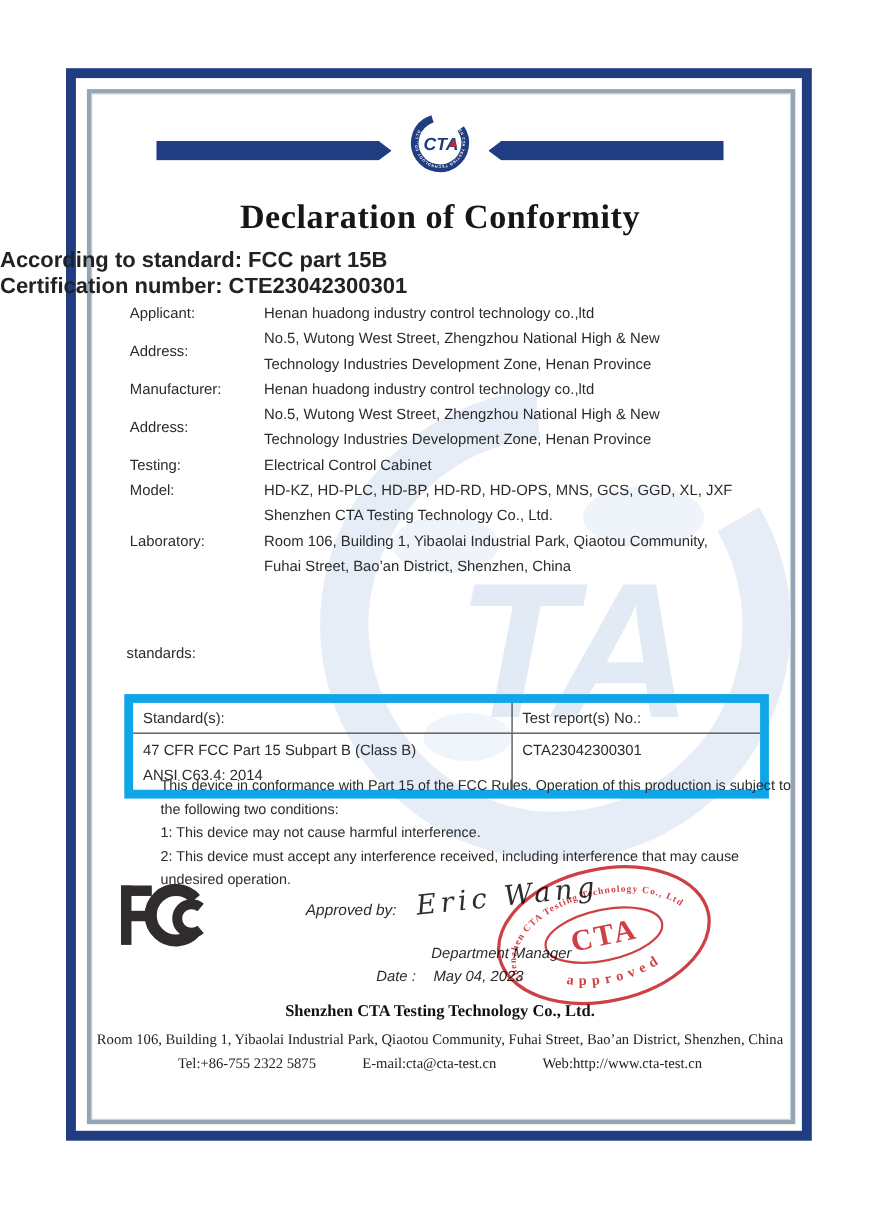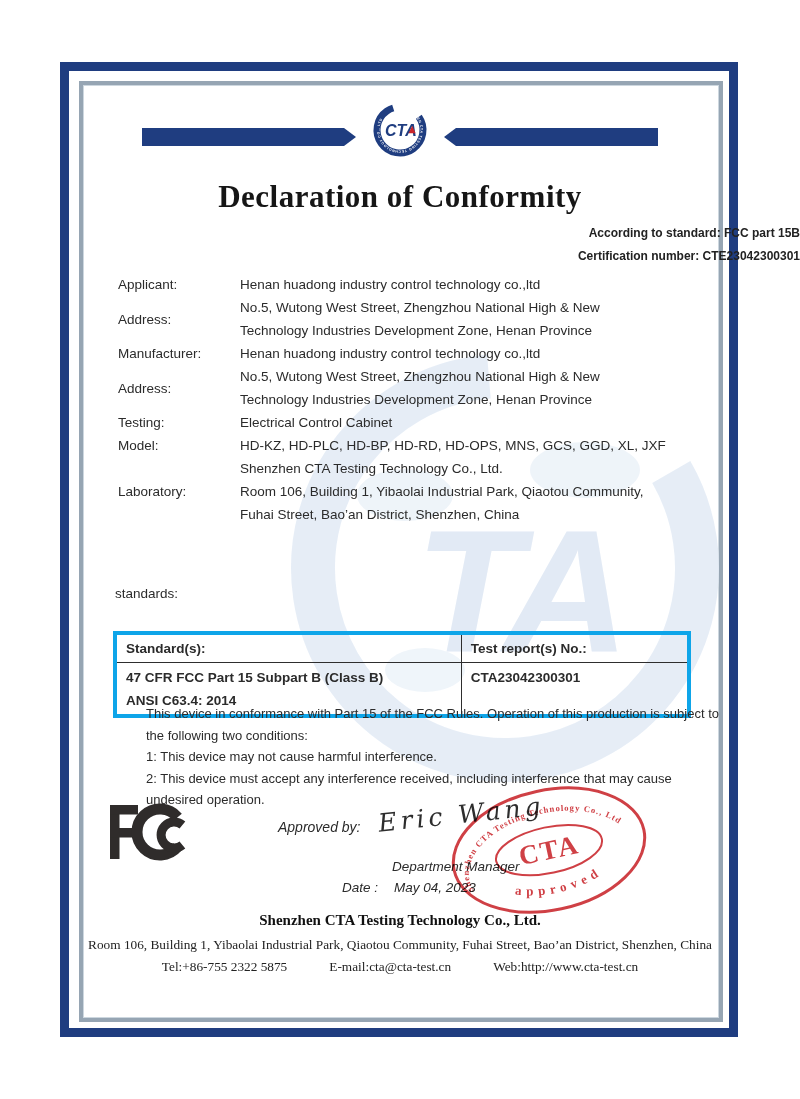--- a/index.html
+++ b/index.html
@@ -13,36 +13,36 @@
   .watermark{position:absolute;left:255px;top:330px;z-index:1;opacity:.9;}
 
   
   .banner{position:absolute;top:128px;height:18px;background:#1f3d80;}
   .banner.left{left:142px;width:214px;clip-path:polygon(0 0,calc(100% - 12px) 0,100% 50%,calc(100% - 12px) 100%,0 100%);}
   .banner.right{left:444px;width:214px;clip-path:polygon(12px 0,100% 0,100% 100%,12px 100%,0 50%);}
   .header-logo{position:absolute;left:370px;top:100px;width:60px;height:60px;}
 
   .title{position:absolute;left:0;top:179px;width:800px;text-align:center;
     font-family:"Liberation Serif", serif;font-weight:bold;font-size:31px;color:#161616;letter-spacing:.5px;}
-  .subtitle{position:absolute;left:0;width:800px;text-align:right;font-weight:bold;font-size:12px;color:#222;}
+  .subtitle{position:absolute;left:0;width:800px;text-align:left;font-weight:bold;font-size:20px;color:#222;}
   .subtitle.s1{top:226px;}
   .subtitle.s2{top:249px;}
 
   
   .fields{position:absolute;left:118px;top:273px;width:566px;font-size:13.5px;line-height:23px;}
   .frow{display:flex;align-items:center;}
   .frow .lab{width:122px;flex:0 0 122px;}
   .frow .val{flex:1;}
   .frow.trade{height:60px;}
   .trade-logo{width:46px;height:46px;margin-left:1px;}
 
   .statement{position:absolute;left:115px;top:582px;width:576px;font-size:13.5px;line-height:23.5px;}
 
   
-  .std-table{position:absolute;left:113px;top:631px;width:570px;border:4px solid #0ea5e9;font-size:13.5px;font-weight:bold;}
+  .std-table{position:absolute;left:113px;top:631px;width:570px;border:8px solid #0ea5e9;font-size:13.5px;}
   .std-table .thead{display:flex;border-bottom:1.5px solid #2e2e2e;height:27px;align-items:center;}
   .std-table .c1{width:60.5%;padding-left:9px;box-sizing:border-box;border-right:1.5px solid #2e2e2e;align-self:stretch;display:flex;flex-direction:column;justify-content:center;}
   .std-table .c2{width:39.5%;padding-left:9px;box-sizing:border-box;}
   .std-table .tbody{display:flex;min-height:47px;}
   .std-table .tbody .c1{justify-content:flex-start;padding-top:3px;line-height:23px;padding-bottom:2px;}
   .std-table .tbody .c2{padding-top:3px;line-height:23px;}
 
   .conditions{position:absolute;left:114px;top:703px;width:576px;font-size:13px;line-height:21.5px;color:#2b2b2b;margin-left:32px;}
   .conditions p{margin:0;}
 

